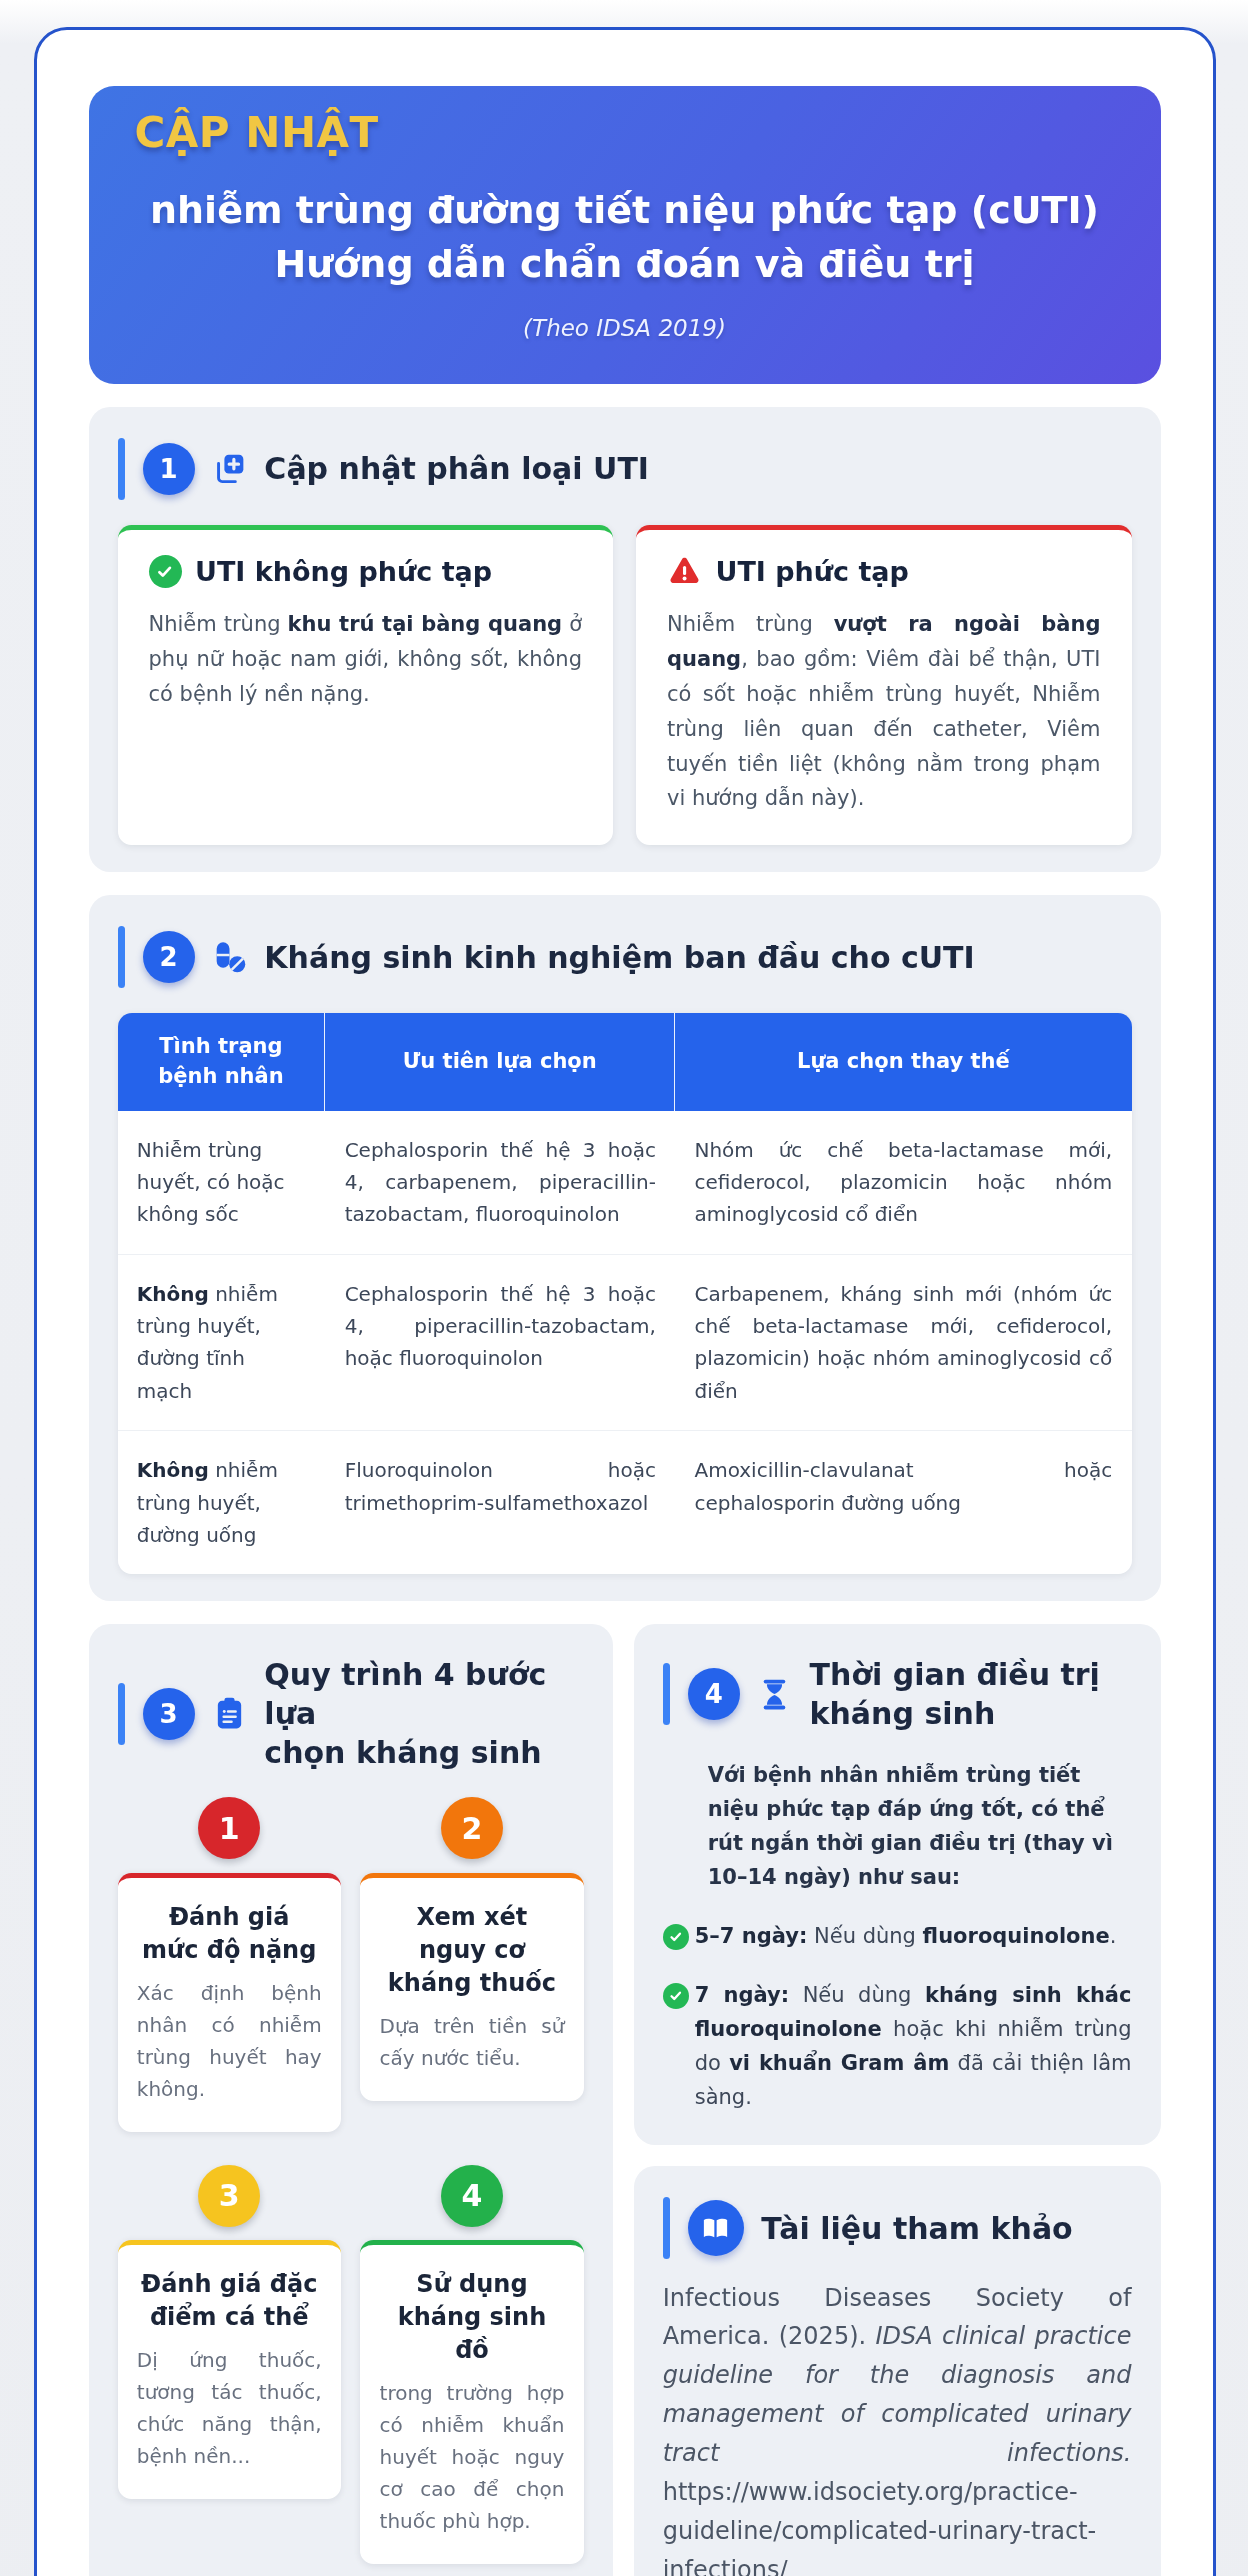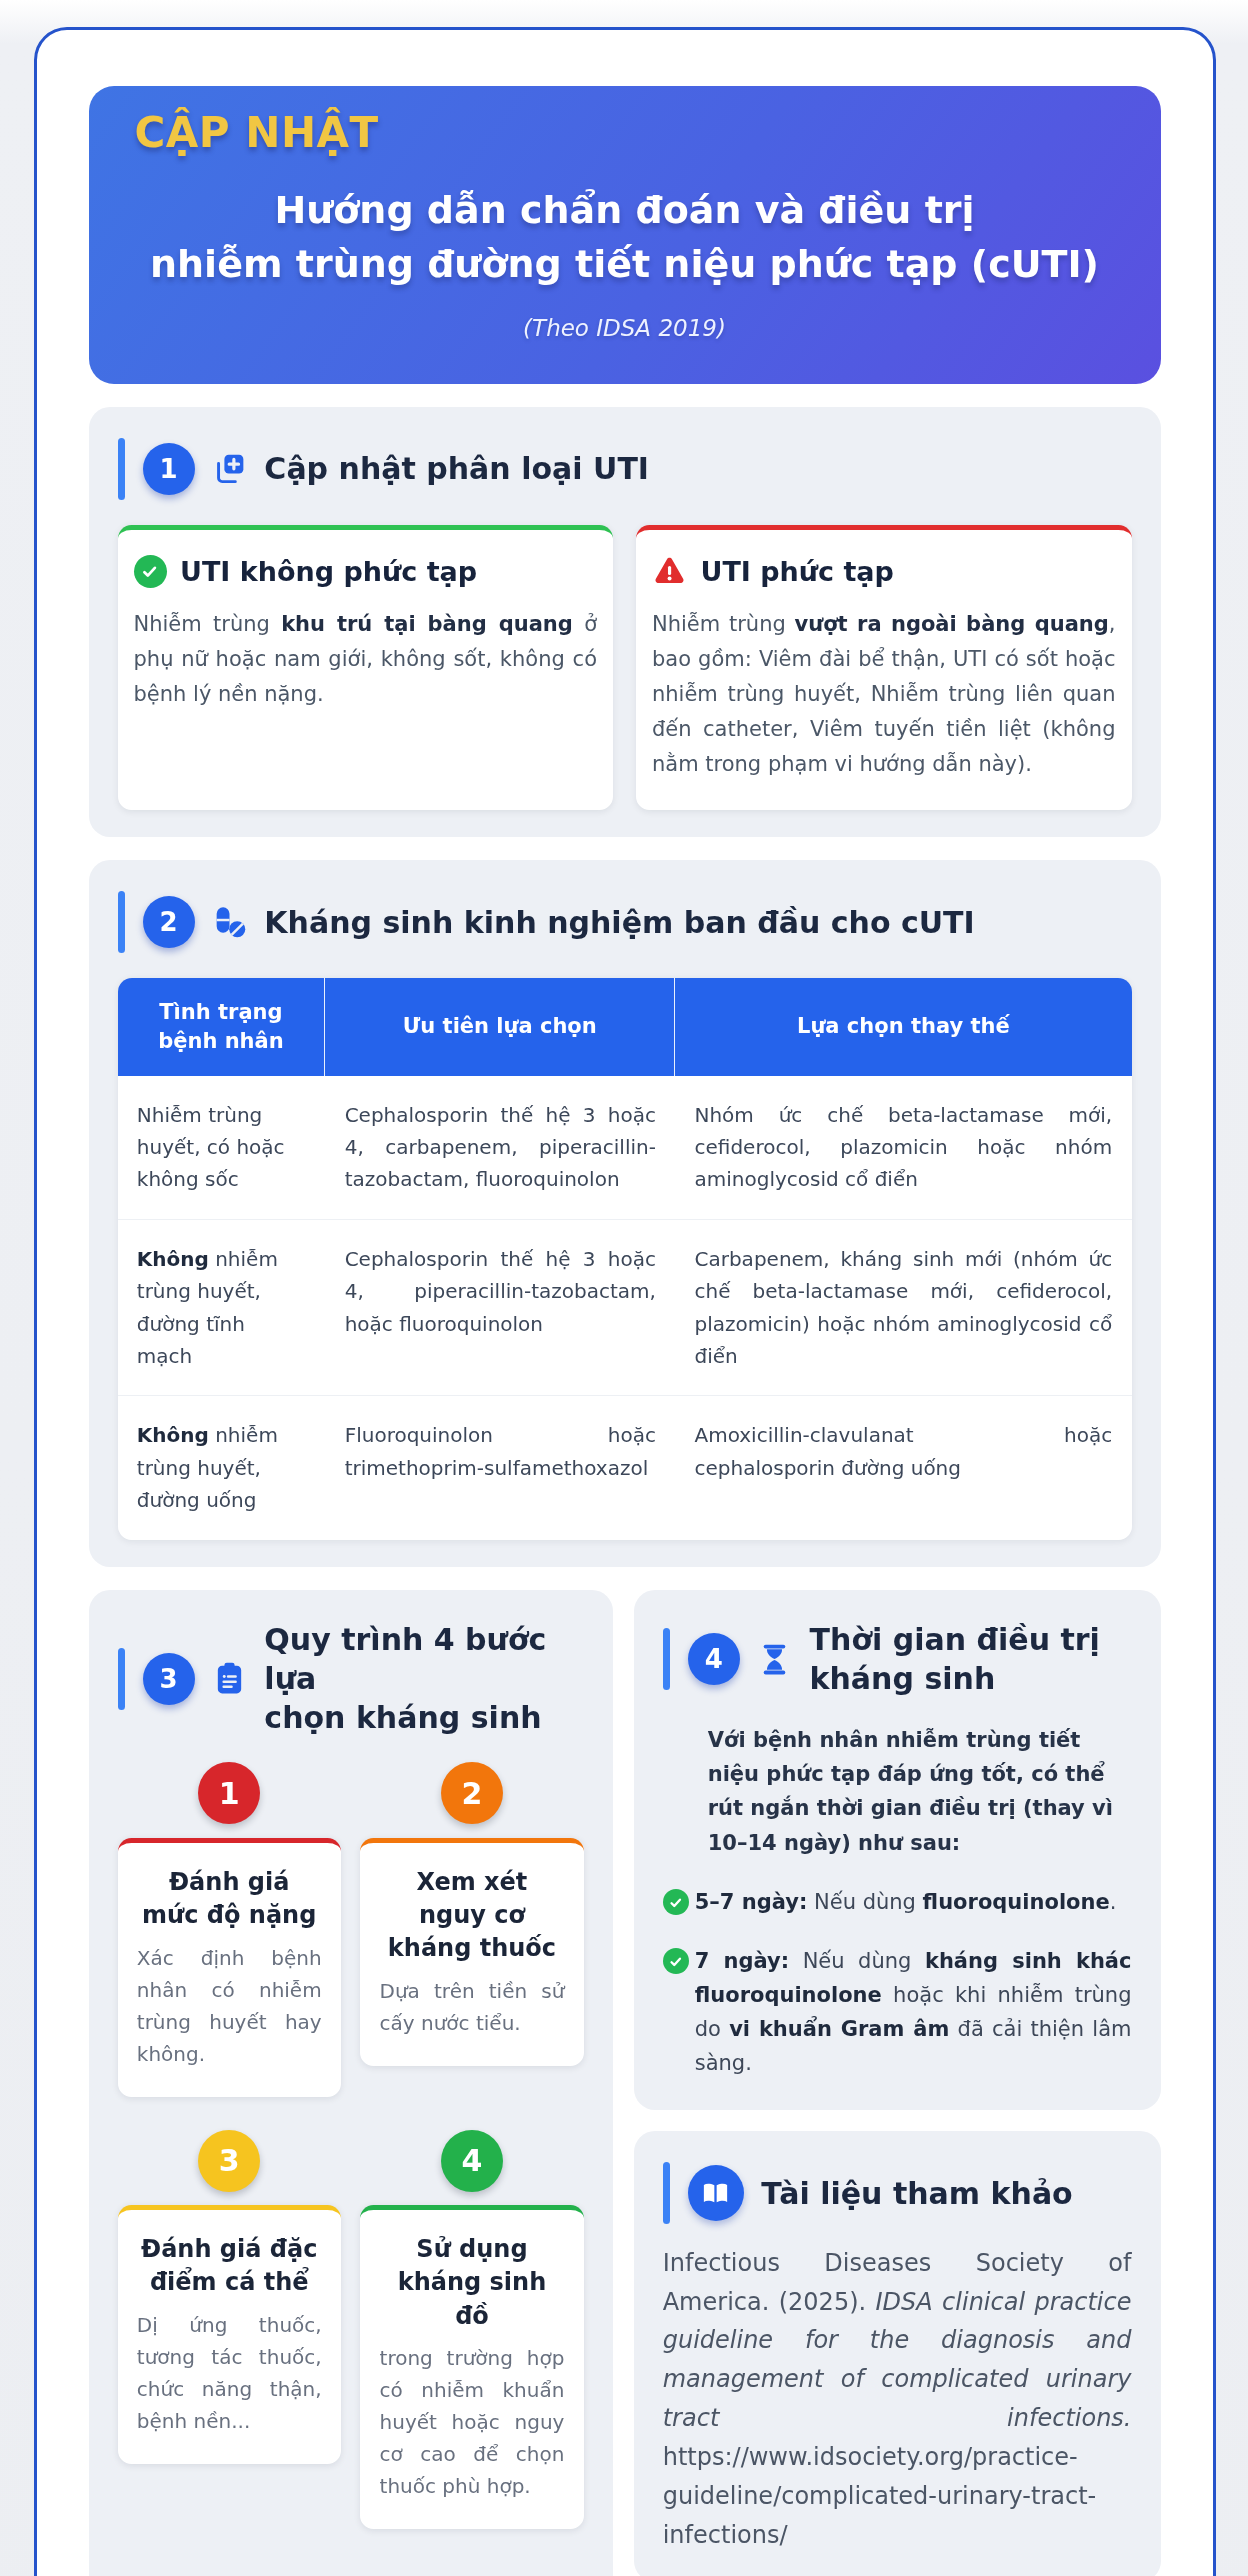--- a/index.html
+++ b/index.html
@@ -77,21 +77,21 @@
     box-shadow: 0 3.9px 7.7px rgba(30,64,175,.30);
   }
   .icon-circle svg { width: 31px; height: 31px; display: block; }
   .sec-title { font-size: 30px; font-weight: 800; color: #1c2840; line-height: 1.3; }
 
   
   .cards2 { display: grid; grid-template-columns: 1fr 1fr; gap: 23px; }
   .info-card {
     background: #fff; border-radius: 13.5px;
     border-top: 5.8px solid var(--accent, #22c55e);
-    padding: 25px 16px 29px;
+    padding: 25px 31px 29px;
     box-shadow: 0 1.9px 7.7px rgba(15,23,42,.08);
   }
   .card-title-row { display: flex; align-items: center; gap: 13.5px; margin-bottom: 19.3px; }
   .badge-check {
     width: 33px; height: 33px; border-radius: 50%; background: #23b855; flex: none;
     display: flex; align-items: center; justify-content: center;
   }
   .badge-check svg { width: 19.3px; height: 19.3px; }
   .badge-warn { width: 35px; height: 33px; flex: none; }
   .badge-warn svg { width: 100%; height: 100%; display: block; }
@@ -168,22 +168,22 @@
   .sec-head.tight { margin-bottom: 19.3px; }
 </style>
 </head>
 <body>
 
 <div class="outer-card">
 
   <div class="hero">
     <div class="hero-badge">CẬP NHẬT</div>
     <div class="hero-title">
+      <div>nhiễm trùng đường tiết niệu phức tạp (cUTI)</div>
       <div>Hướng dẫn chẩn đoán và điều trị</div>
-      <div>nhiễm trùng đường tiết niệu phức tạp (cUTI)</div>
     </div>
     <div class="hero-sub">(Theo IDSA 2019)</div>
   </div>
 
   <div class="panel">
     <div class="sec-head">
       <div class="sec-bar"></div>
       <div class="sec-num">1</div>
       <span class="sec-icon">
         <svg viewBox="0 0 24 24" fill="none" stroke="currentColor" stroke-width="2" stroke-linecap="round">

